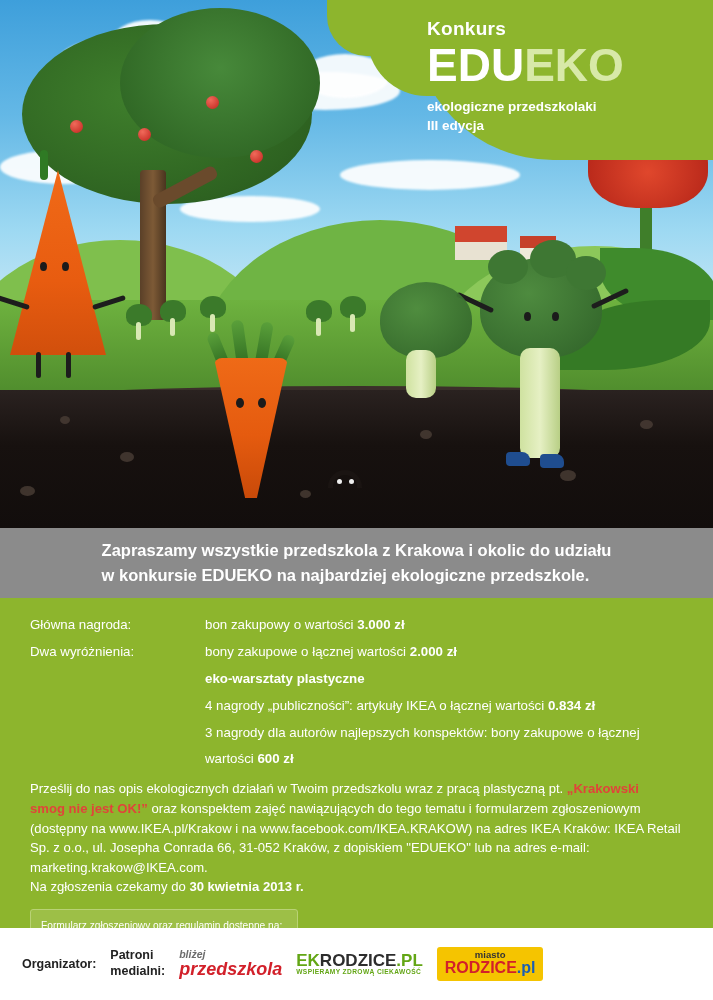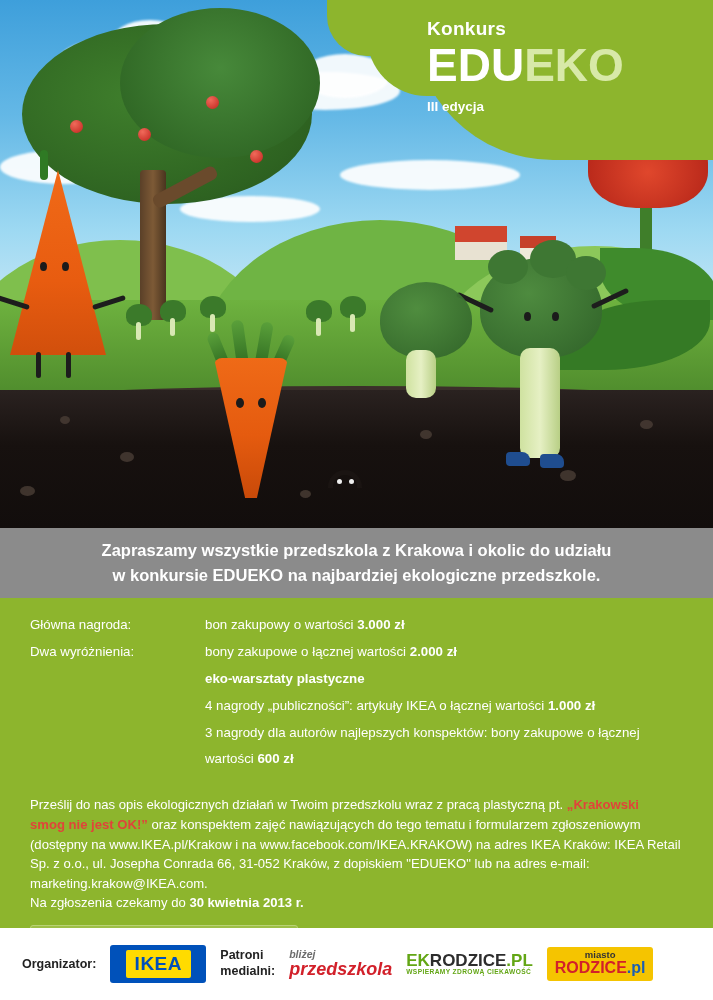--- a/index.html
+++ b/index.html
@@ -196,36 +196,36 @@
   .logo-eko { color:#d8e9a8; }
   .logo-sub { color:#ffffff; font-size: 13.5px; font-weight: bold; margin-top: 8px; line-height:1.45; }
 
   
   .invite {
     position: absolute; left: 0; top: 528px; width: 713px; height: 70px;
     background: #8b8b8b;
     display:flex; align-items:center; justify-content:center;
   }
   .invite p {
-    color:#fff; font-weight: bold; font-size: 16.5px; text-align:center; line-height:1.5;
+    color:#fff; font-weight: bold; font-size: 16.5px; line-height:1.5;
   }
 
   
   .content {
     position: absolute; left: 0; top: 598px; width: 713px; height: 330px;
     background: #8db52d;
     padding: 16px 30px 0 30px;
     color: #ffffff;
   }
   .prizes { width: 100%; border-collapse: collapse; }
   .prizes td { vertical-align: top; padding: 2px 0 6px 0; font-size: 13.3px; line-height: 1.42; }
   .prizes td.label { width: 175px; white-space: nowrap; }
   .b { font-weight: bold; }
 
-  .body-text { margin-top: 20px; font-size: 13.1px; line-height: 1.5; }
+  .body-text { margin-top: 4px; font-size: 13.1px; line-height: 1.5; }
   .body-text .hl2 { font-weight: bold; color:#e0443a; }
 
   .formbox {
     margin-top: 12px; width: 268px; background: #9dbf47;
     border: 1px solid #b9d275; border-radius: 3px;
     padding: 8px 10px; position: relative;
     font-size: 10.2px; line-height: 1.5;
   }
   .fb-link { display:block; }
   .fb-fb {
@@ -372,20 +372,21 @@
       <div class="worm-eye" style="left:16px; top:4px;"></div>
     </div>
 
     <div class="blob"></div>
     <div class="logo-wrap">
       <div class="logo-konkurs">Konkurs</div>
       <div class="logo-main">
         <span class="logo-edu">EDU</span><span class="logo-eko">EKO</span>
       </div>
       <div class="logo-sub">
+        <div>ekologiczne przedszkolaki</div>
         <div>III edycja</div>
       </div>
     </div>
   </div>
 
   <div class="invite">
     <p>
       <span>Zapraszamy wszystkie przedszkola z Krakowa i okolic do udziału</span><br>
       <span>w konkursie EDUEKO na najbardziej ekologiczne przedszkole.</span>
     </p>
@@ -402,21 +403,21 @@
       <tr>
         <td class="label">Dwa wyróżnienia:</td>
         <td><span>bony zakupowe o łącznej wartości </span><span class="b">2.000 zł</span></td>
       </tr>
       <tr>
         <td class="label"></td>
         <td><span class="b">eko-warsztaty plastyczne</span></td>
       </tr>
       <tr>
         <td class="label"></td>
-        <td><span>4 nagrody „publiczności”: artykuły IKEA o łącznej wartości </span><span class="b">1.000 zł</span></td>
+        <td><span>4 nagrody „publiczności”: artykuły IKEA o łącznej wartości </span><span class="b">0.834 zł</span></td>
       </tr>
       <tr>
         <td class="label"></td>
         <td><span>3 nagrody dla autorów najlepszych konspektów: bony zakupowe o łącznej</span></td>
       </tr>
       <tr>
         <td class="label"></td>
         <td><span>wartości </span><span class="b">600 zł</span></td>
       </tr>
     </tbody>
@@ -430,23 +431,20 @@
     <div class="formbox">
       <div>Formularz zgłoszeniowy oraz regulamin dostępne na:</div>
       <span class="fb-link">www.IKEA.pl/Krakow</span>
       <span class="fb-link">www.facebook.com/IKEA.KRAKOW</span>
       <div class="fb-fb">f</div>
     </div>
   </div>
 
   <div class="footer">
     <div class="foot-label">Organizator:</div>
-    <div class="ikea-logo">
-      <div class="ikea-inner">IKEA</div>
-    </div>
     <div class="foot-label2">
       <div>Patroni</div>
       <div>medialni:</div>
     </div>
     <div class="bp-logo">
       <div class="bp-top">bliżej</div>
       <div class="bp-main">przedszkola</div>
     </div>
     <div class="ekorodzice">
       <div class="ek-main">

